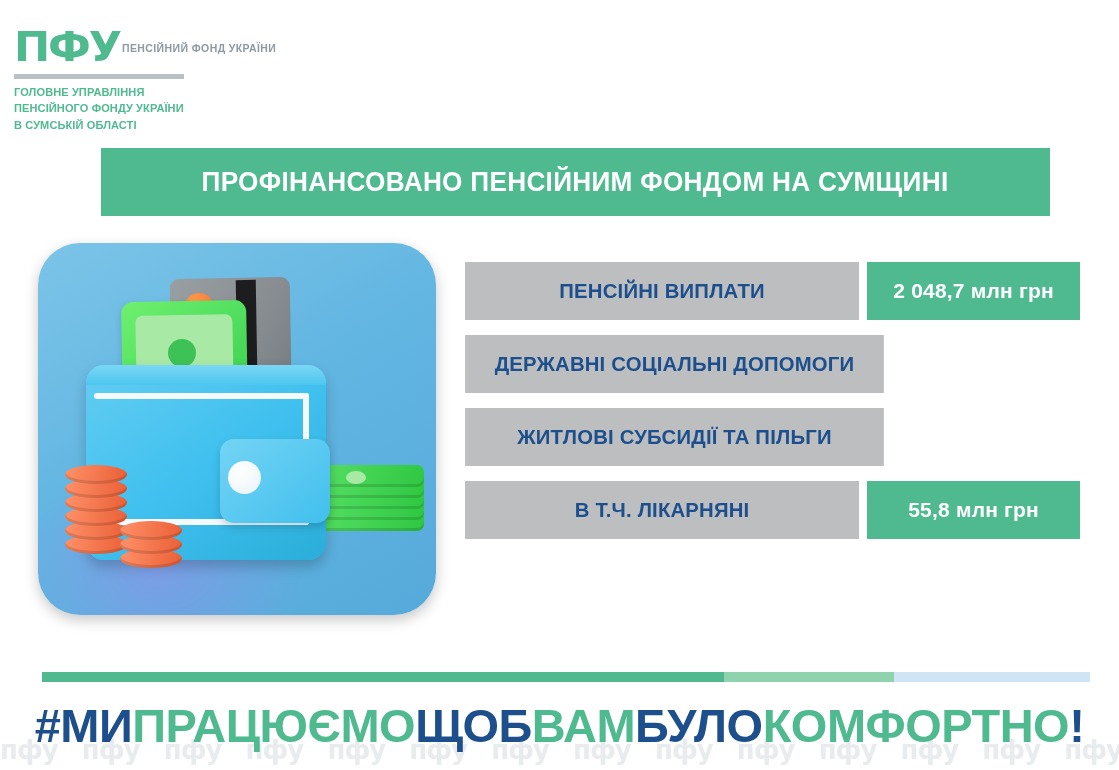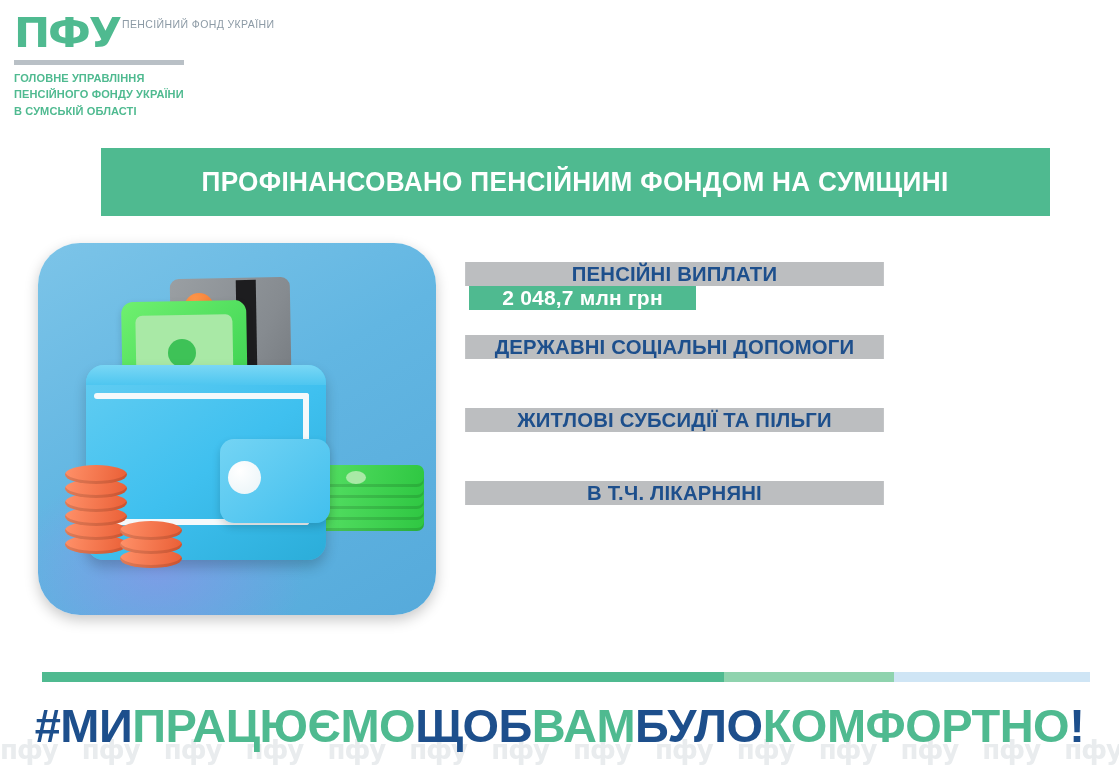--- a/index.html
+++ b/index.html
@@ -5,37 +5,37 @@
   * { margin:0; padding:0; box-sizing:border-box; }
   html,body { width:1119px; height:770px; }
   body {
     font-family:"Liberation Sans", sans-serif;
     background:#ffffff;
     position:relative;
     overflow:hidden;
   }
 
   
-  #logo-block { position:absolute; left:14px; top:14px; width:280px; }
+  #logo-block { position:absolute; left:14px; top:28px; width:280px; }
   #logo-top { display:flex; align-items:flex-start; gap:10px; }
   #logo-mark {
     font-family:"DejaVu Sans", sans-serif;
     font-weight:bold;
     font-size:40px;
     line-height:0.95;
     letter-spacing:-2px;
     color:#4fba90;
     transform:scaleX(1.08);
     transform-origin:left top;
   }
   #logo-sub {
-    margin-top:3px;
+    margin-top:13px;
     font-family:"Liberation Sans", sans-serif;
     font-size:10.5px;
-    font-weight:normal;
+    font-weight:bold;
     line-height:1.42;
     letter-spacing:0.4px;
     color:#8c9aa5;
     text-transform:uppercase;
   }
   #logo-rule {
     margin-top:8px;
     width:170px;
     height:5px;
     background:#b9c0c6;
@@ -222,21 +222,20 @@
   
   #stats-table {
     position:absolute;
     left:463px; top:262px;
     width:617px;
   }
   .stat-row {
     display:flex;
     height:58px;
     margin-bottom:15px;
-    flex-direction:column;
   }
   .stat-label {
     width:423px;
     background:#bcbec0;
     display:flex; align-items:center; justify-content:center;
     color:#1d4f8c;
     font-size:20.5px;
     font-weight:bold;
     letter-spacing:0.2px;
     padding:0 12px;
@@ -372,20 +371,21 @@
     <div class="stat-value">2 048,7 млн грн</div>
   </div>
   <div class="stat-row">
     <div class="stat-label">ДЕРЖАВНІ СОЦІАЛЬНІ ДОПОМОГИ</div>
   </div>
   <div class="stat-row">
     <div class="stat-label">ЖИТЛОВІ СУБСИДІЇ ТА ПІЛЬГИ</div>
   </div>
   <div class="stat-row">
     <div class="stat-label">В Т.Ч. ЛІКАРНЯНІ</div>
+    <div class="stat-value">55,8 млн грн</div>
   </div>
 </div>
 
 <div id="footer">
   <div id="watermark">
     <span>пфу   пфу   пфу   пфу   пфу   пфу   пфу   пфу   пфу   пфу   пфу   пфу   пфу   пфу   пфу   пфу   пфу   пфу</span>
     
     
   </div>
 

